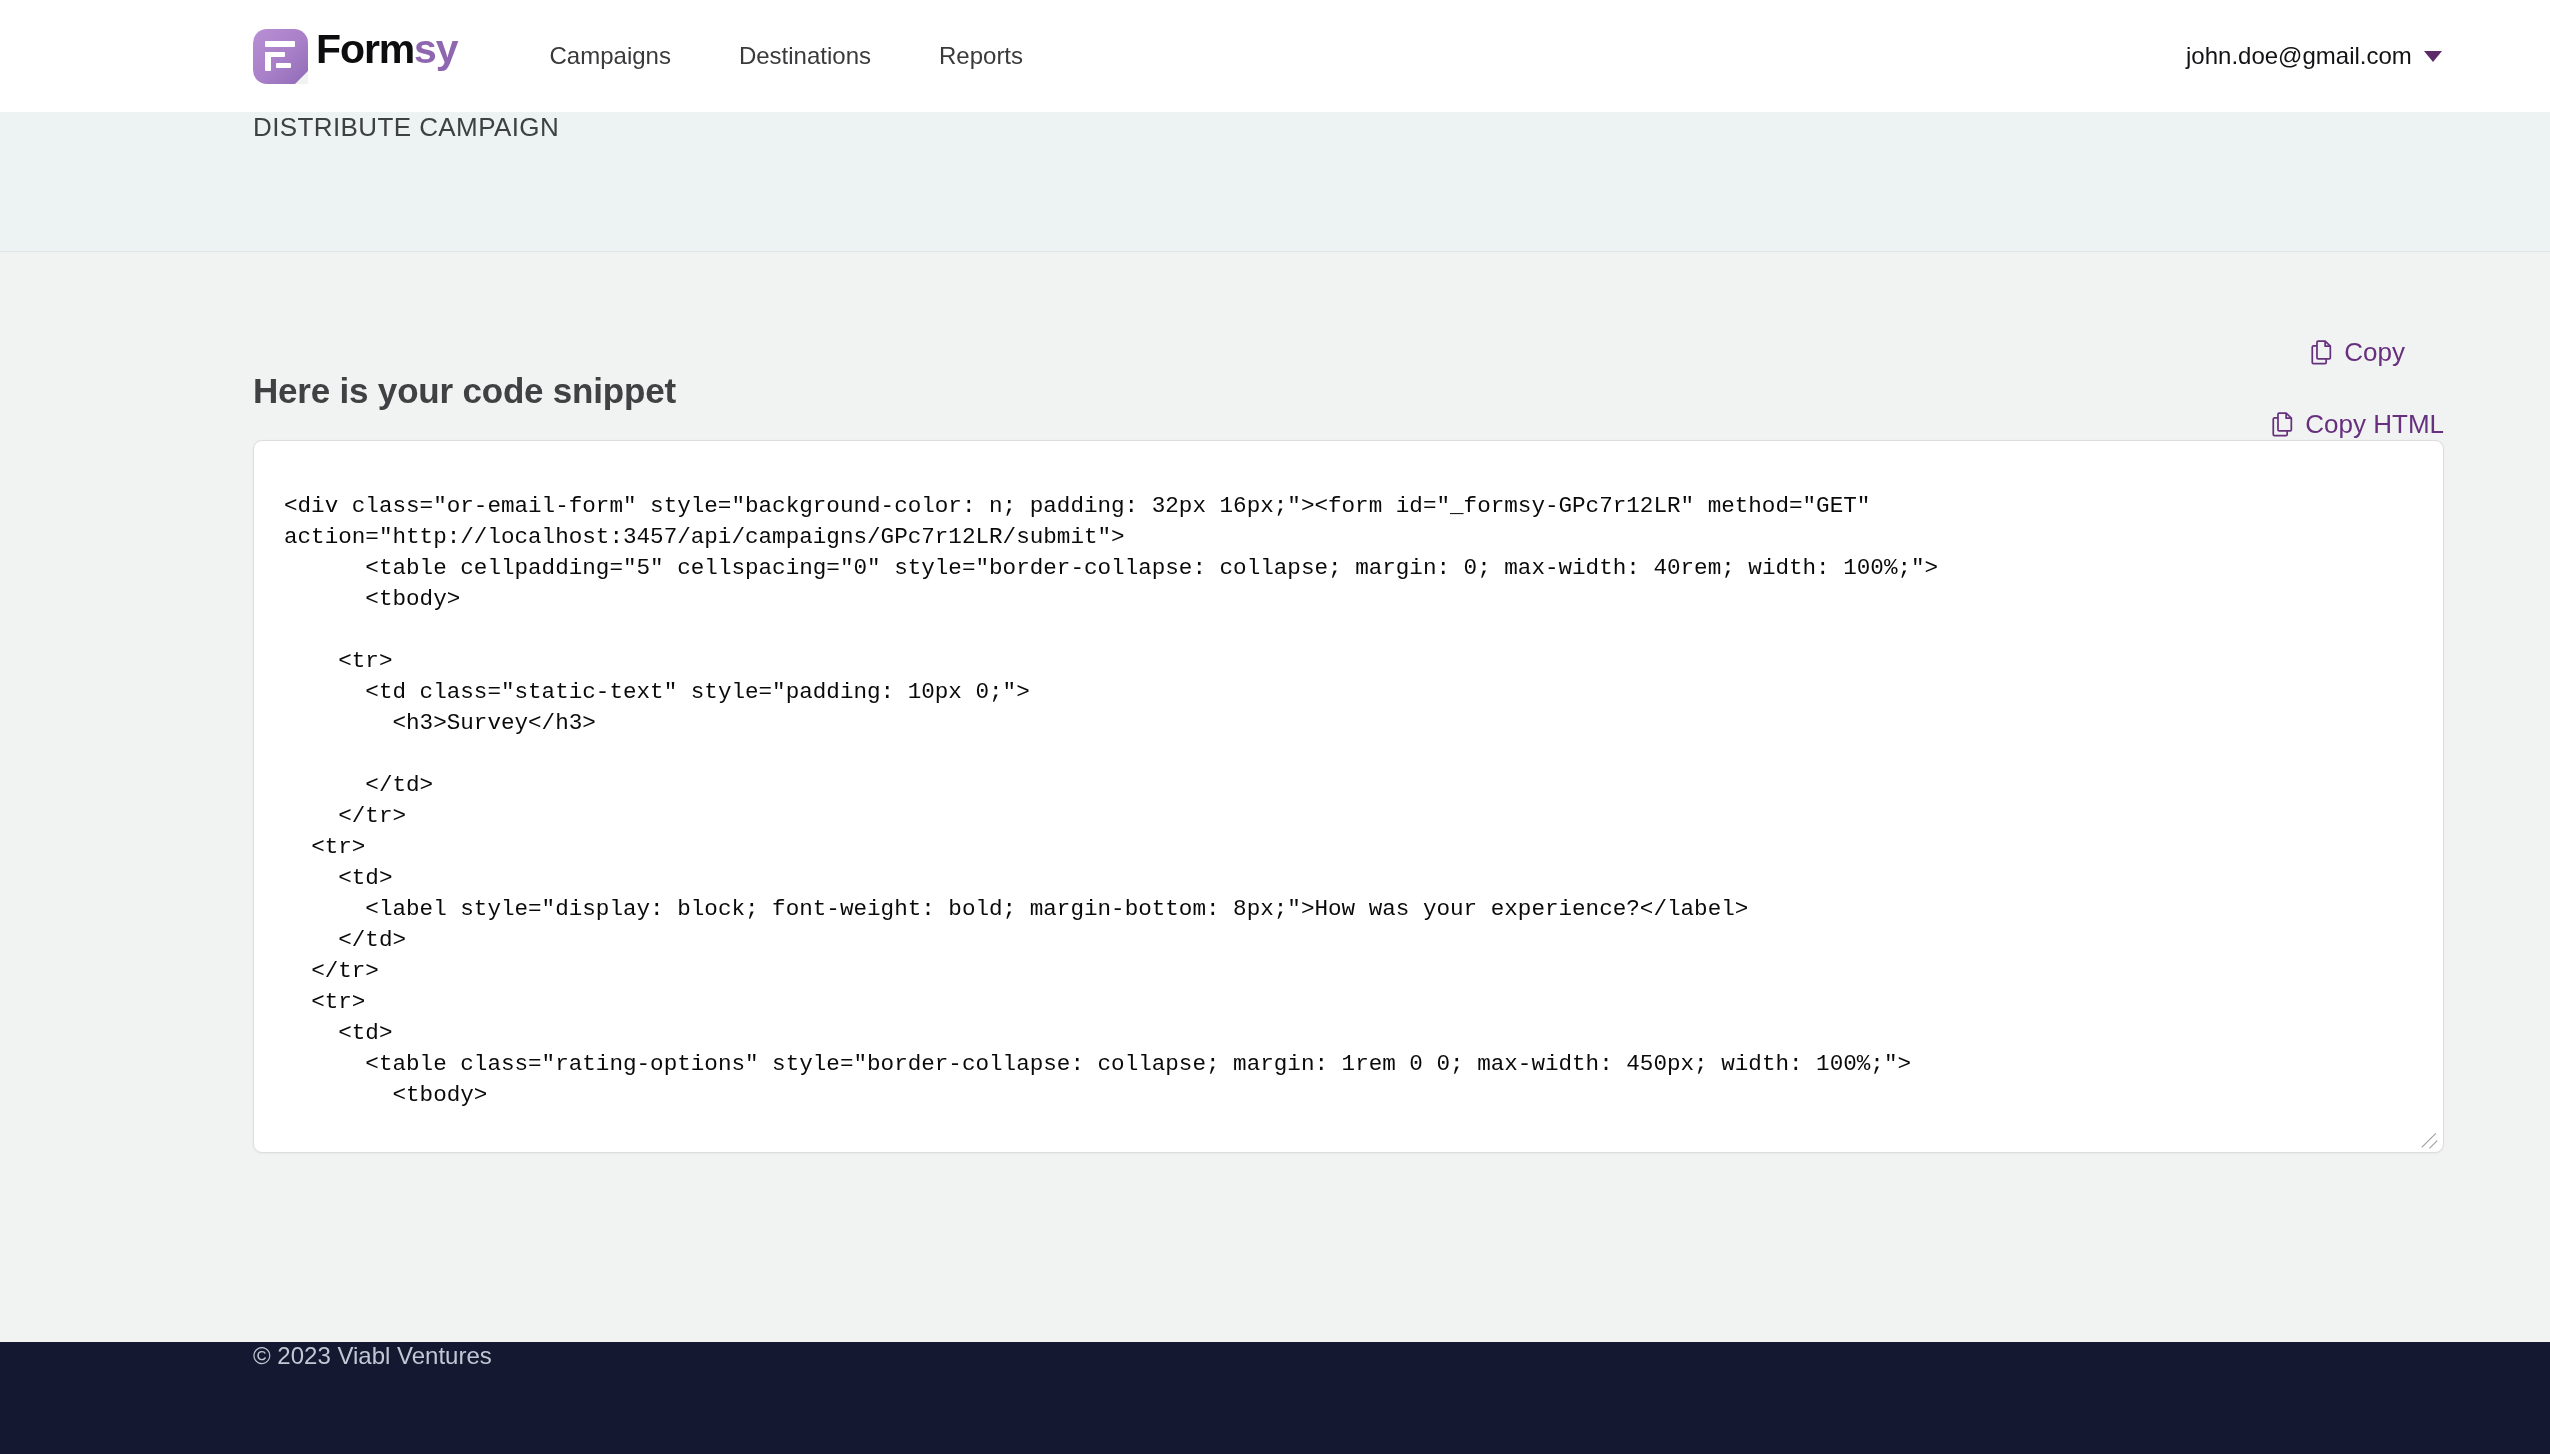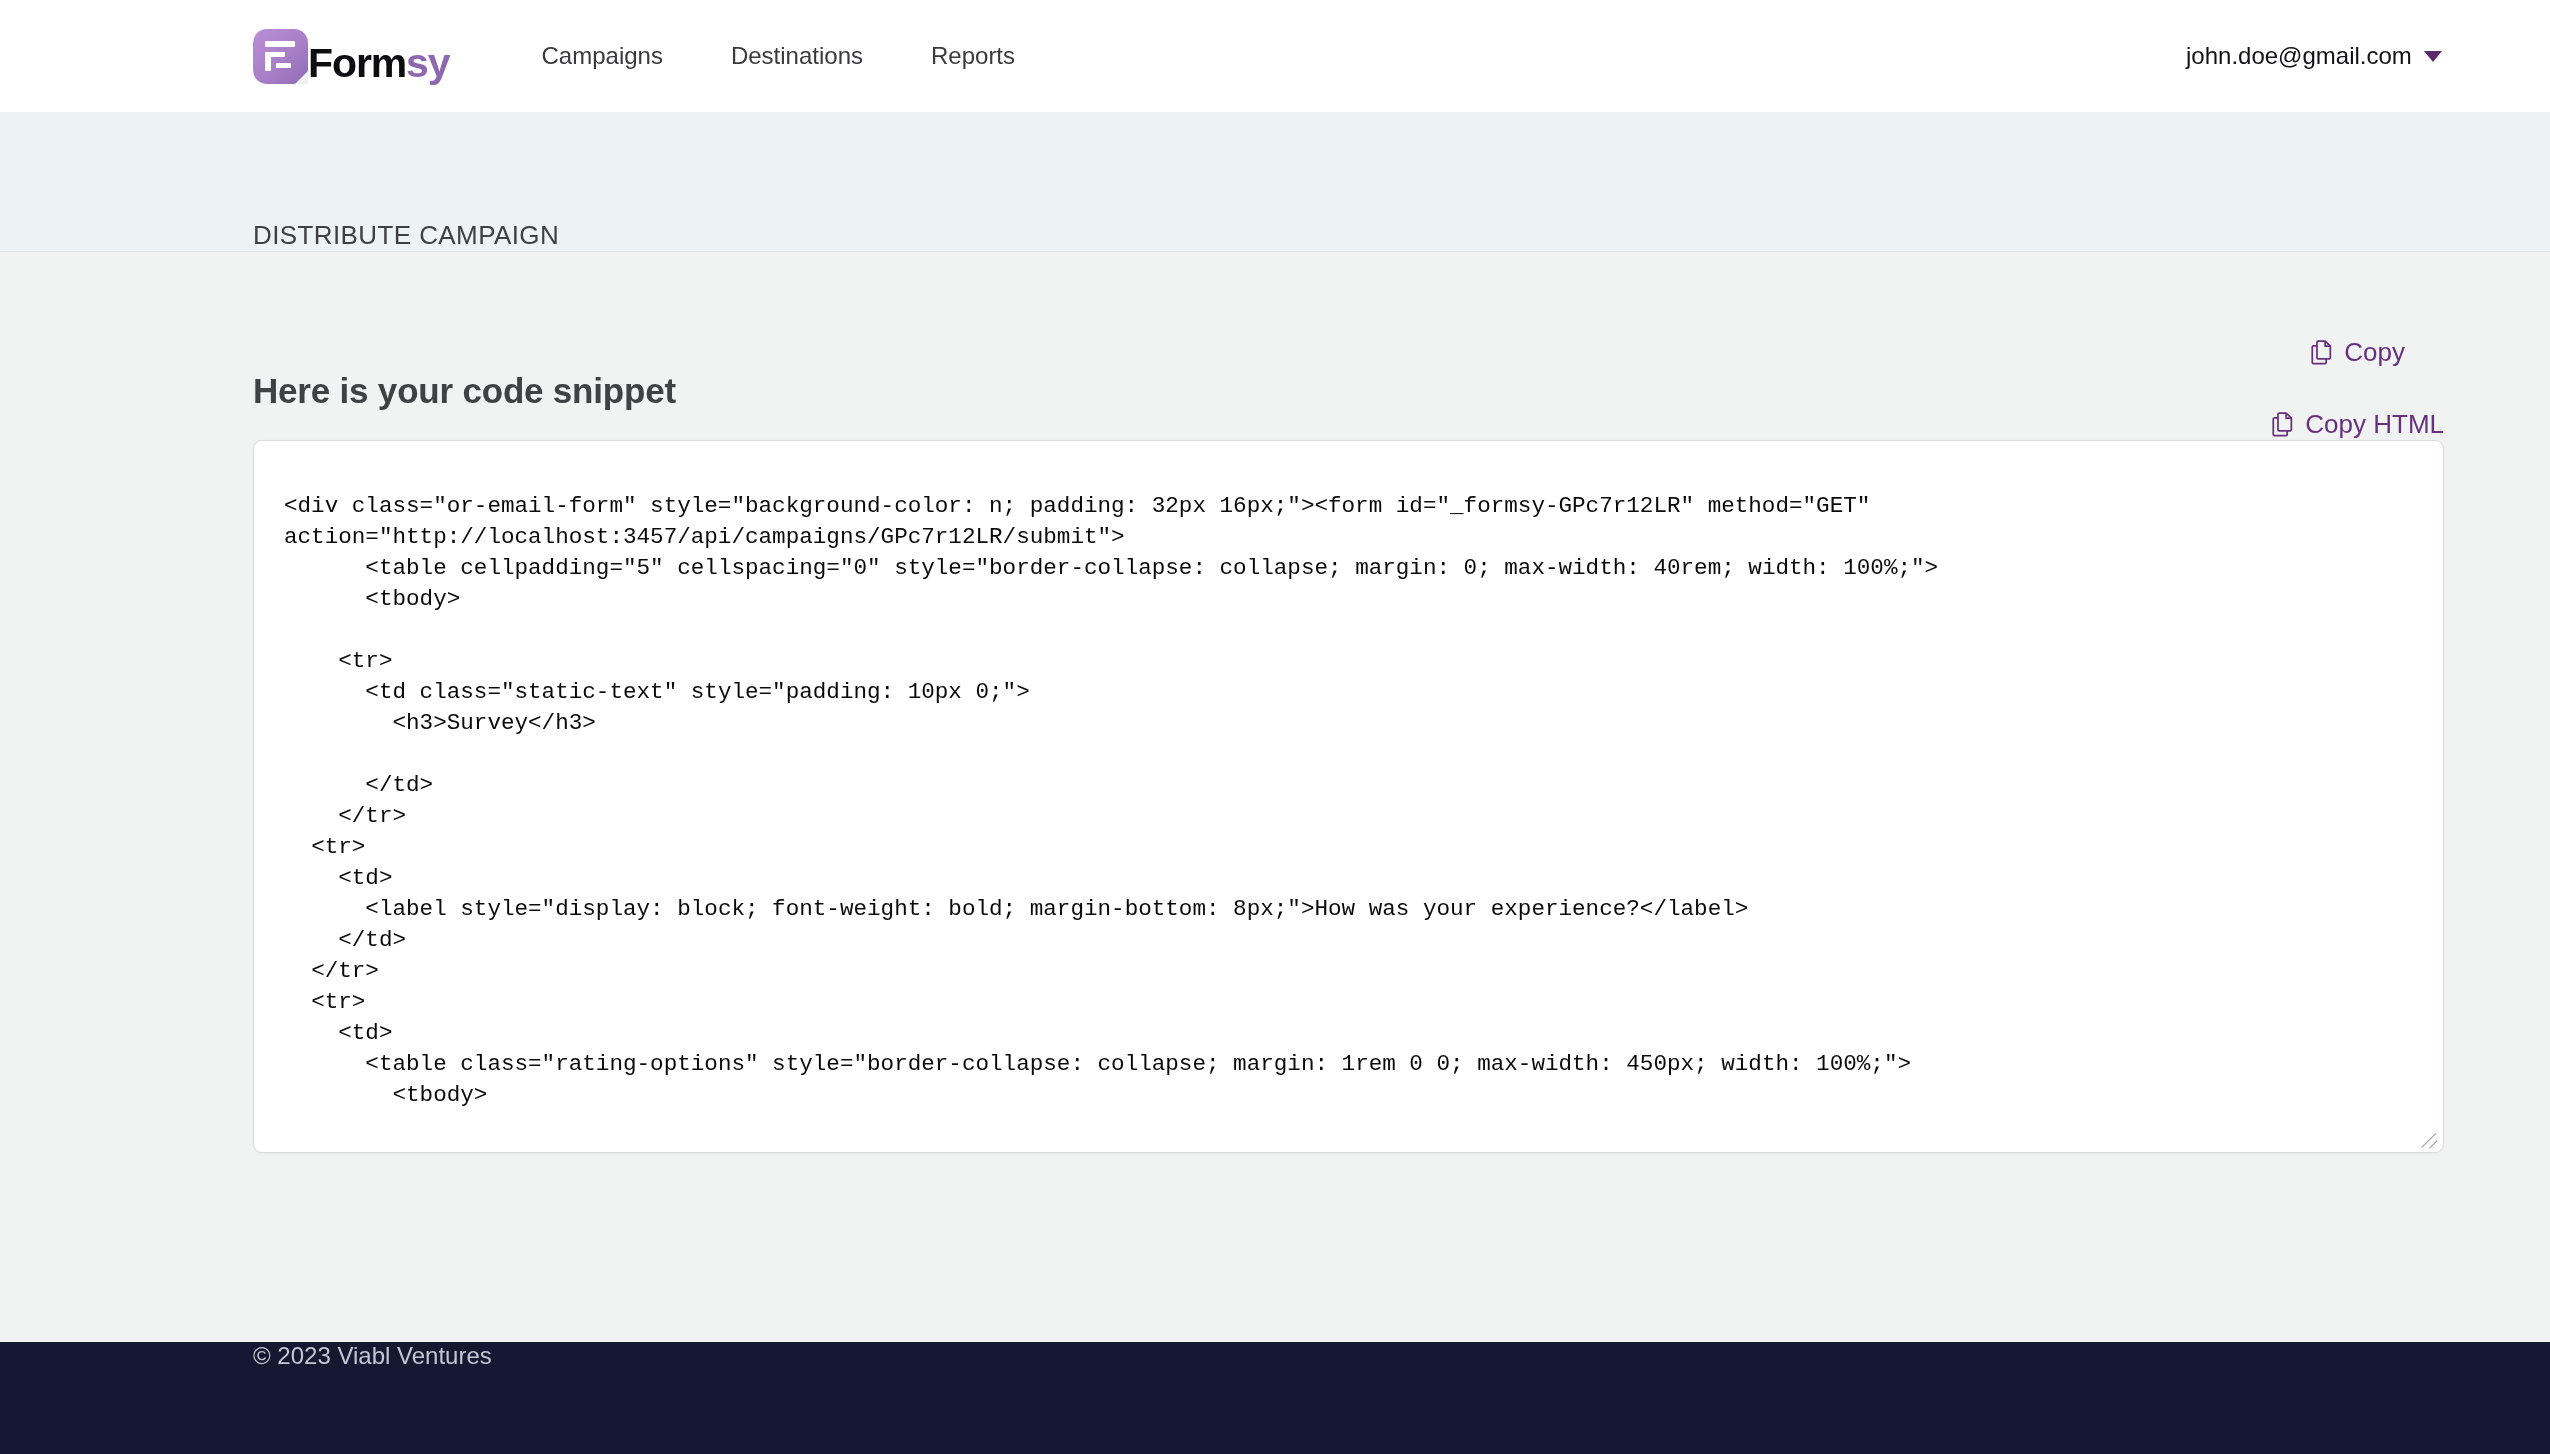--- a/index.html
+++ b/index.html
@@ -14,21 +14,21 @@
 
   
   .topnav {
     height: 112px;
     background: #ffffff;
     display: flex;
     align-items: center;
     padding: 0 1.8px 0 253px;
     position: relative;
   }
-  .brand { display: flex; align-items: flex-end; gap: 0; margin-right: 64px; }
+  .brand { display: flex; align-items: flex-start; gap: 8px; margin-right: 64px; }
   .brand-mark {
     width: 55px; height: 55px;
     border-radius: 14px;
     background: linear-gradient(135deg,#b98fd4 0%,#a87fc8 55%,#8f6bb5 100%);
     position: relative;
     display: block;
   }
   .brand-mark::after{
     content:"";
     position:absolute; right:0; bottom:0;
@@ -71,21 +71,21 @@
     border-left: 9.7px solid transparent;
     border-right: 9.7px solid transparent;
     border-top: 11.5px solid #5c2a68;
   }
 
   
   .subheader {
     height: 140px;
     background: #edf2f2;
     border-bottom: 0.9px solid #dfe5e5;
-    display: flex; align-items: flex-end;
+    display: flex; align-items: flex-start;
     padding: 0 106px 0 253px;
   }
   .subheader-title {
     font-size: 26px;
     color: #3d4142;
     letter-spacing: 0.4px;
   }
   .subheader-actions { margin-left: auto; display: flex; align-items: center; gap: 19.5px; }
   .btn {
     border: none;

